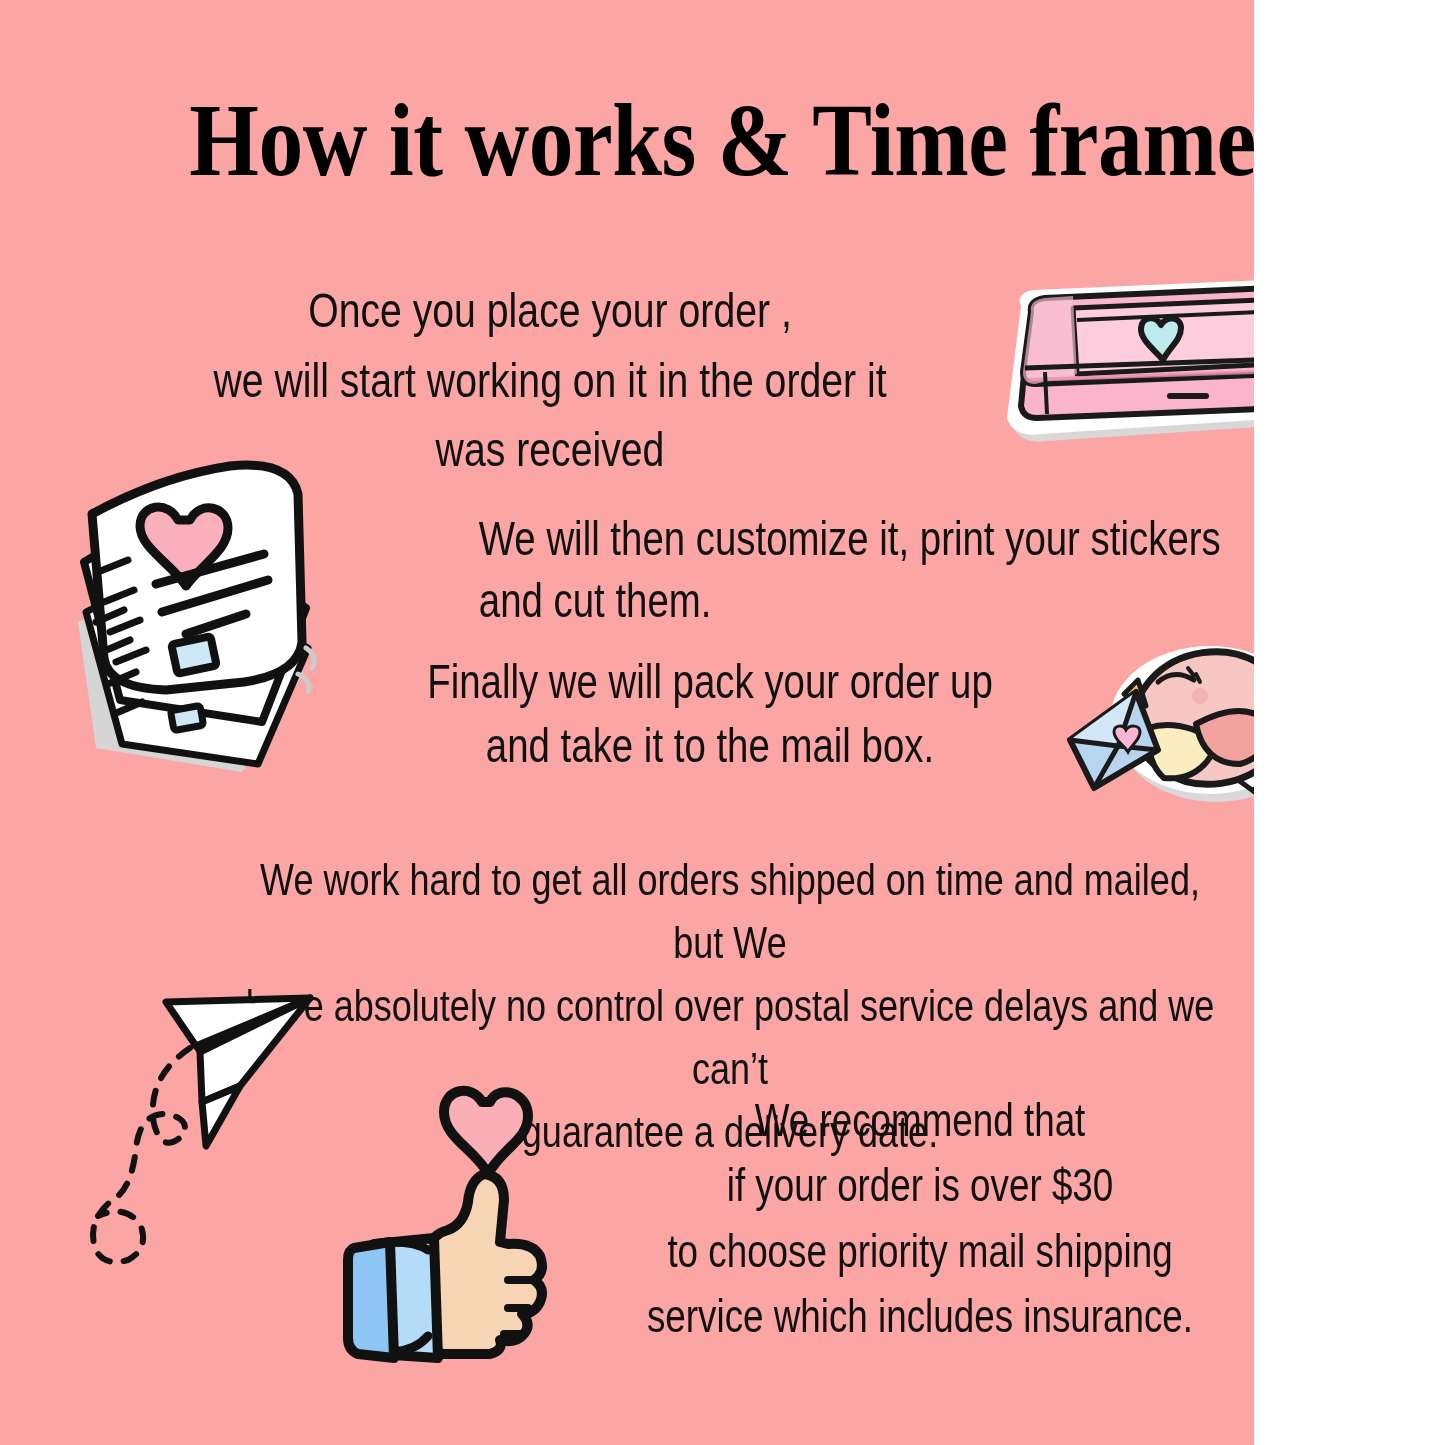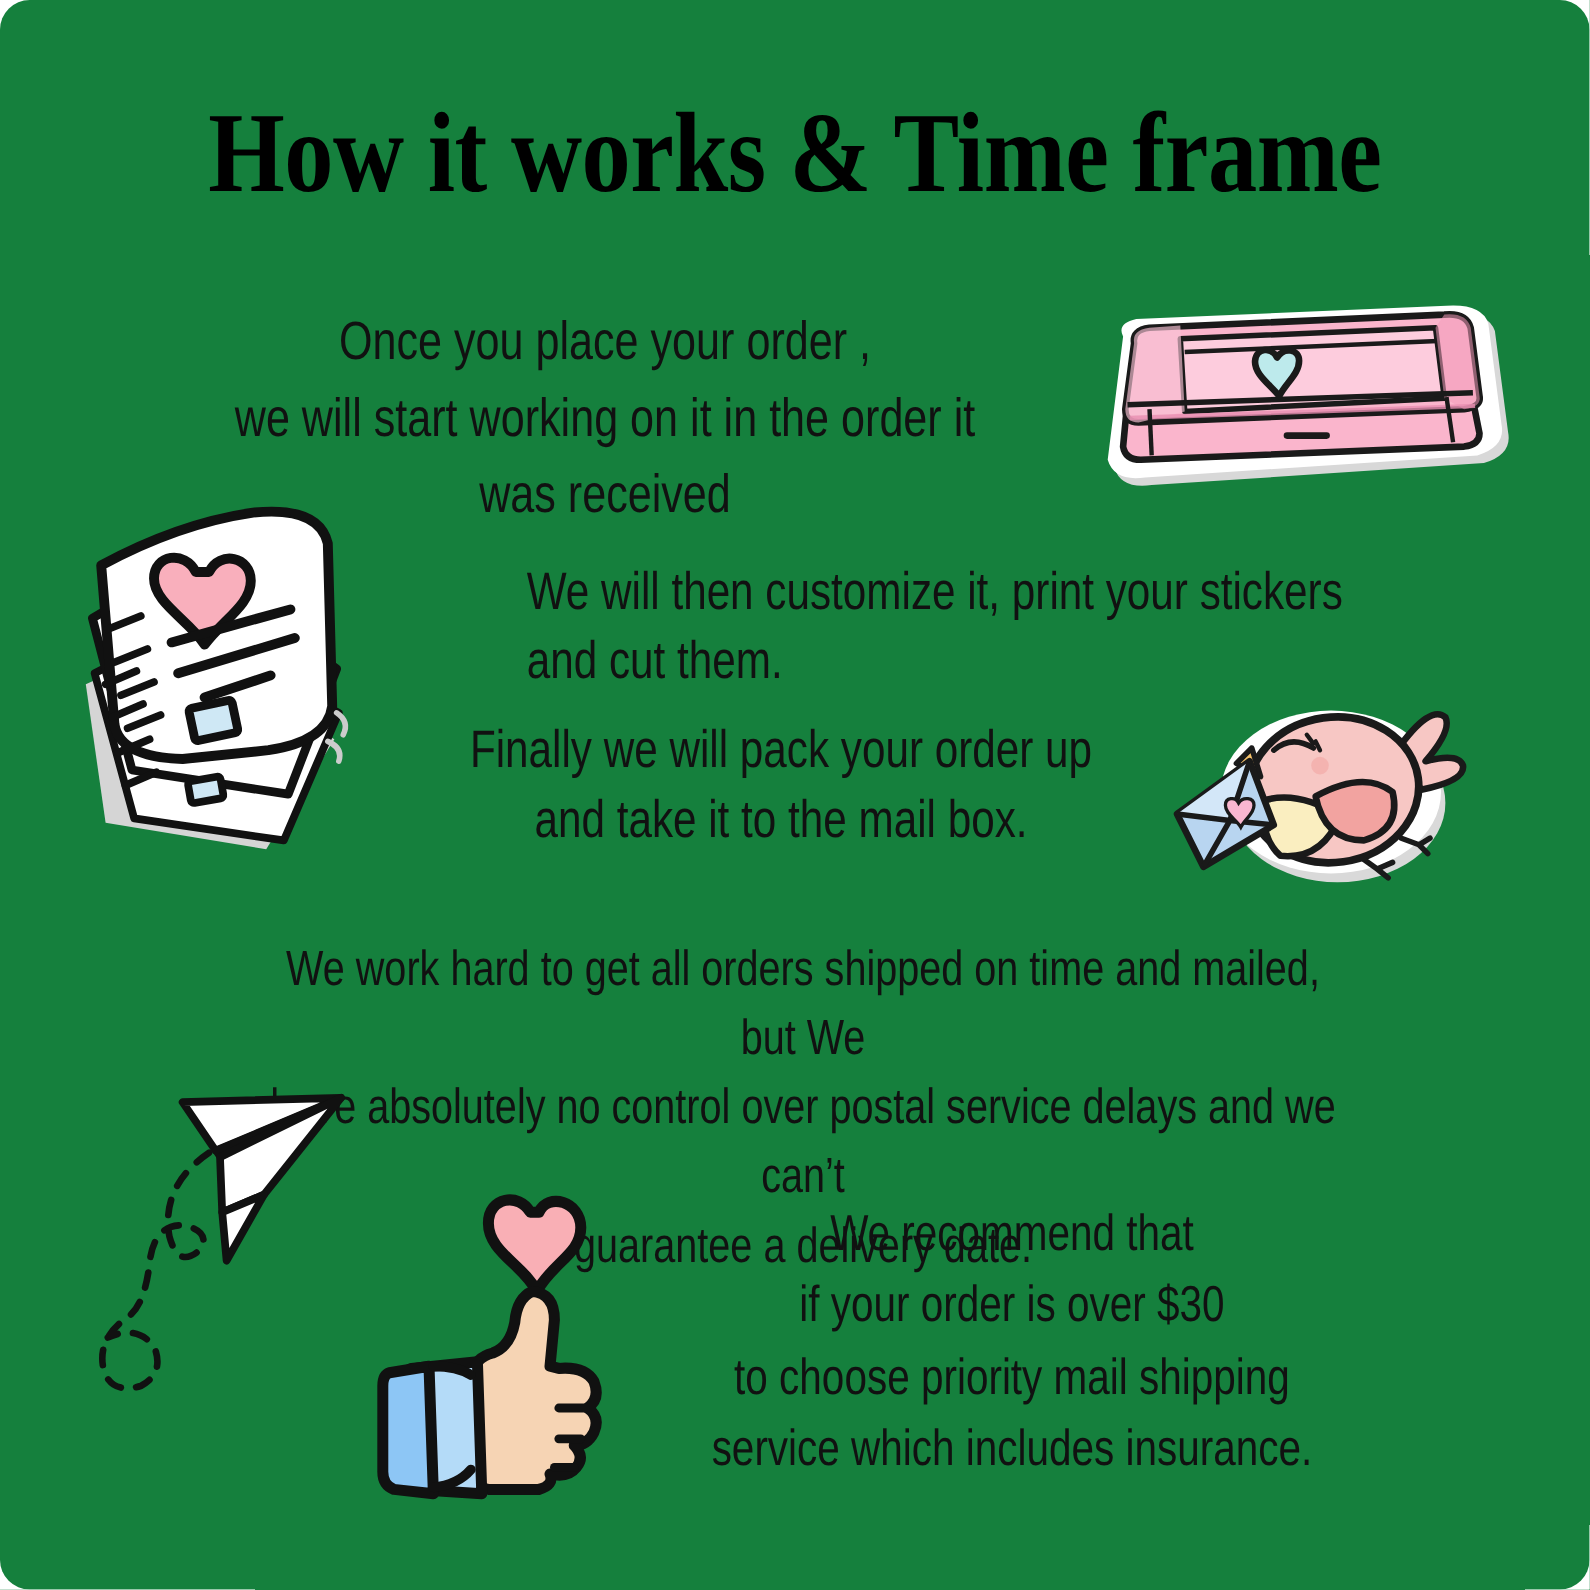--- a/index.html
+++ b/index.html
@@ -3,27 +3,26 @@
 <meta charset="utf-8">
 <title>How it works &amp; Time frame</title>
 <style>
   html, body {
     margin: 0;
     padding: 0;
     background: #ffffff;
   }
   #canvas {
     position: relative;
-    width: 1445px;
+    width: 1254px;
     height: 1445px;
-    background: #15803d;
+    background: #fca5a5;
     overflow: hidden;
     font-family: "Liberation Sans", sans-serif;
     color: #0a0a0a;
-    border-radius: 27px;
   }
 
   
   #title {
     position: absolute;
     left: 0;
     top: 88px;
     width: 1445px;
     text-align: center;
     font-family: "Liberation Serif", "DejaVu Serif", serif;

